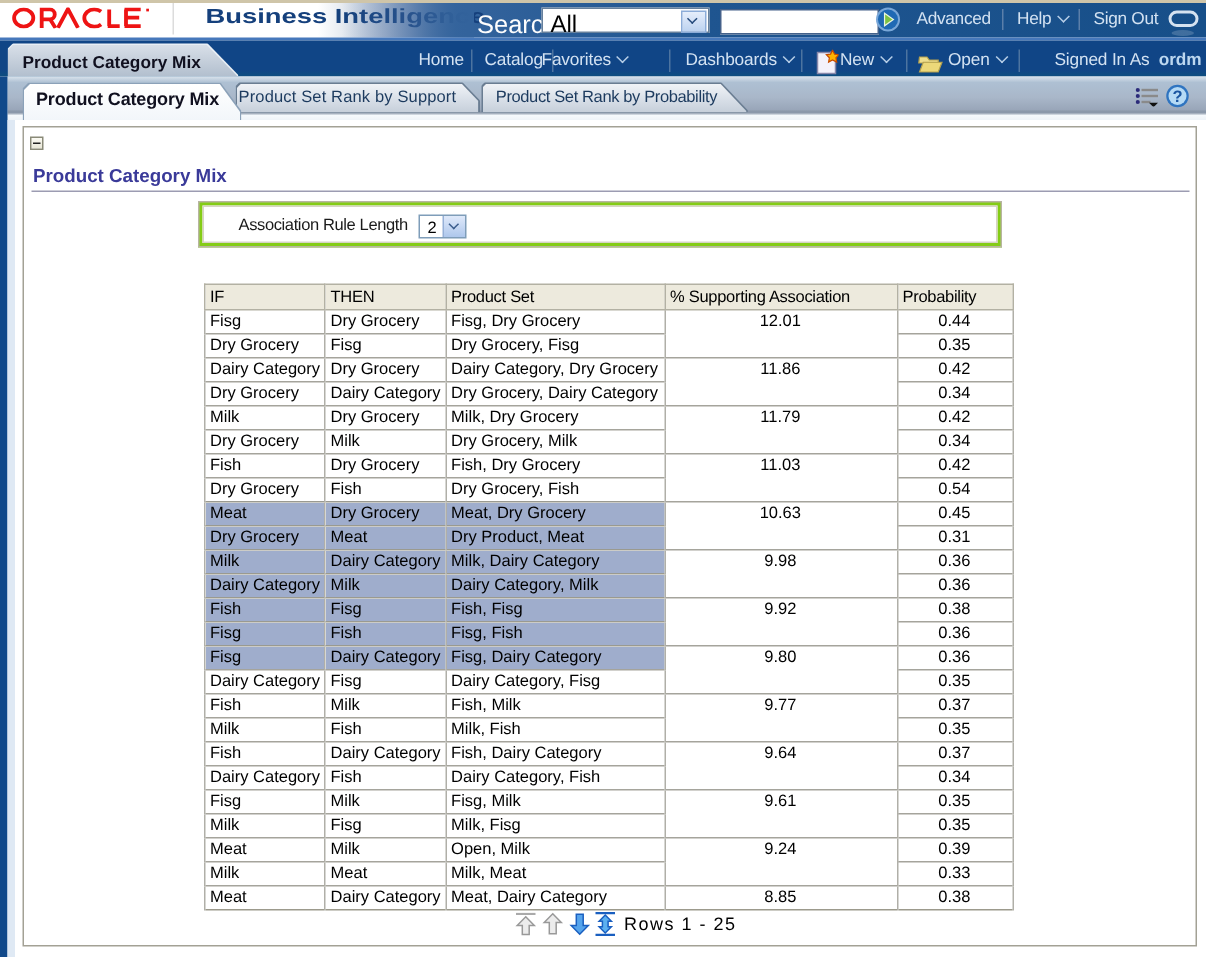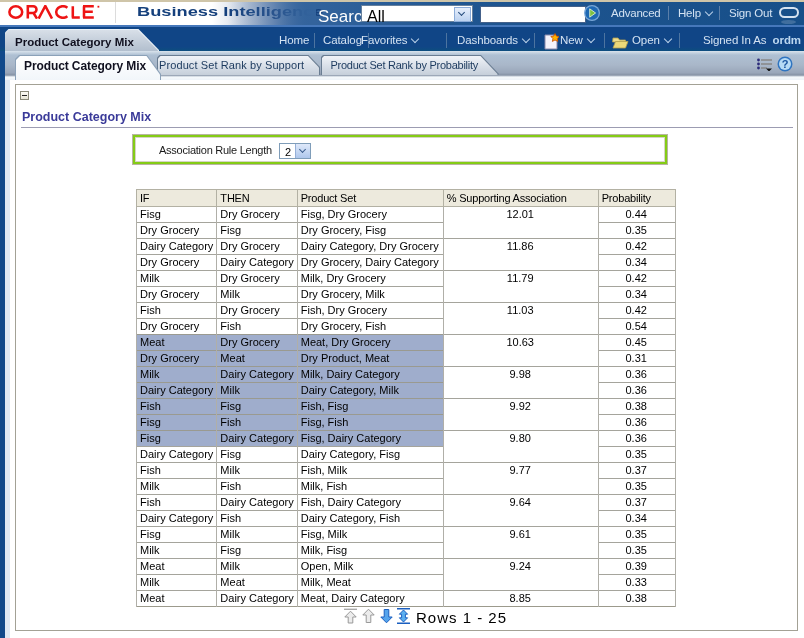--- a/index.html
+++ b/index.html
@@ -333,13 +333,13 @@
   <path d="M7.5 1.2 L13.2 7 H9.8 V14.5 H5.2 V7 H1.8 Z" fill="#ececec" stroke="#999999" stroke-width="1"></path>
 </svg>
 <svg class="abs" style="left:379px;top:608px" width="15" height="16" viewBox="0 0 15 16">
   <path d="M7.5 14.8 L1.8 9 H5.2 V1.5 H9.8 V9 H13.2 Z" fill="#55a4ec" stroke="#1a5fc0" stroke-width="1"></path>
 </svg>
 <svg class="abs" style="left:396px;top:607px" width="15" height="18" viewBox="0 0 15 18">
   <rect x="1" y="1" width="13" height="1.5" fill="#1a5fc0"></rect>
   <path d="M7.5 3 L11.6 7.2 H9.4 V10.8 H11.6 L7.5 15 L3.4 10.8 H5.6 V7.2 H3.4 Z" fill="#5cb0f0" stroke="#1a5fc0" stroke-width="1"></path>
   <rect x="1" y="15.5" width="13" height="1.5" fill="#1a5fc0"></rect>
 </svg>
-<div class="abs" style="left:416px;top:608.5px;font-size:15px;letter-spacing:1px;color:#000">Rows 1 - 25</div>
+<div class="abs" style="left:416px;top:608.5px;font-size:12px;letter-spacing:1px;color:#000">Rows 1 - 25</div>
 
 </body></html>

